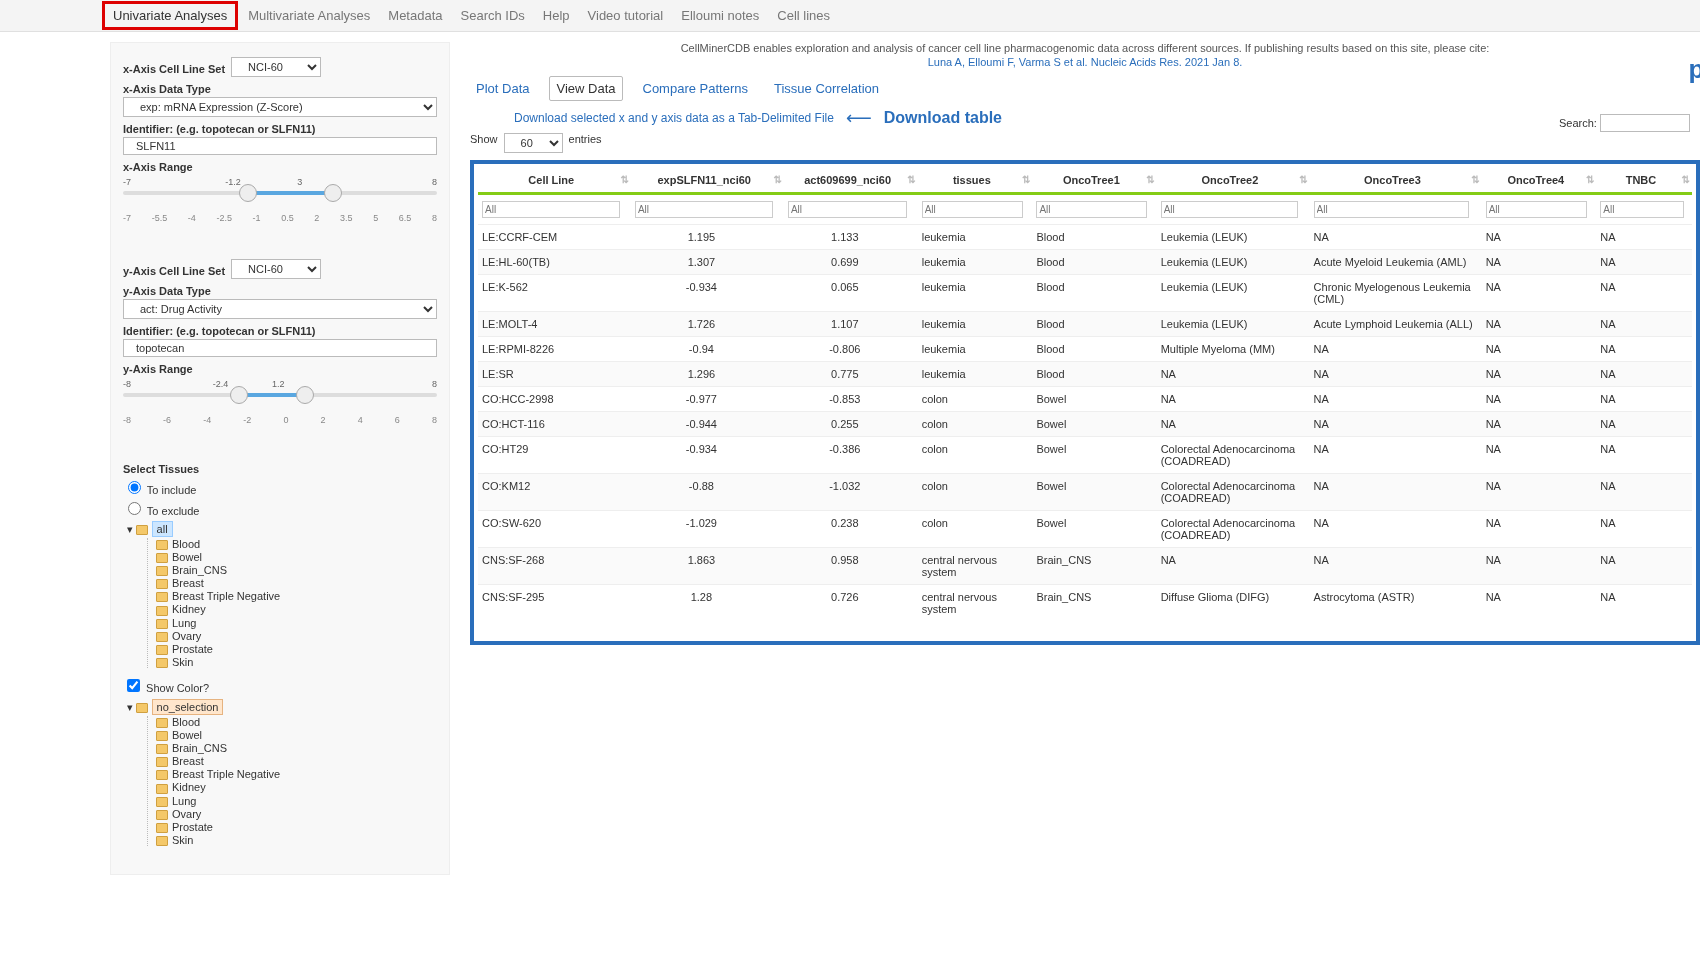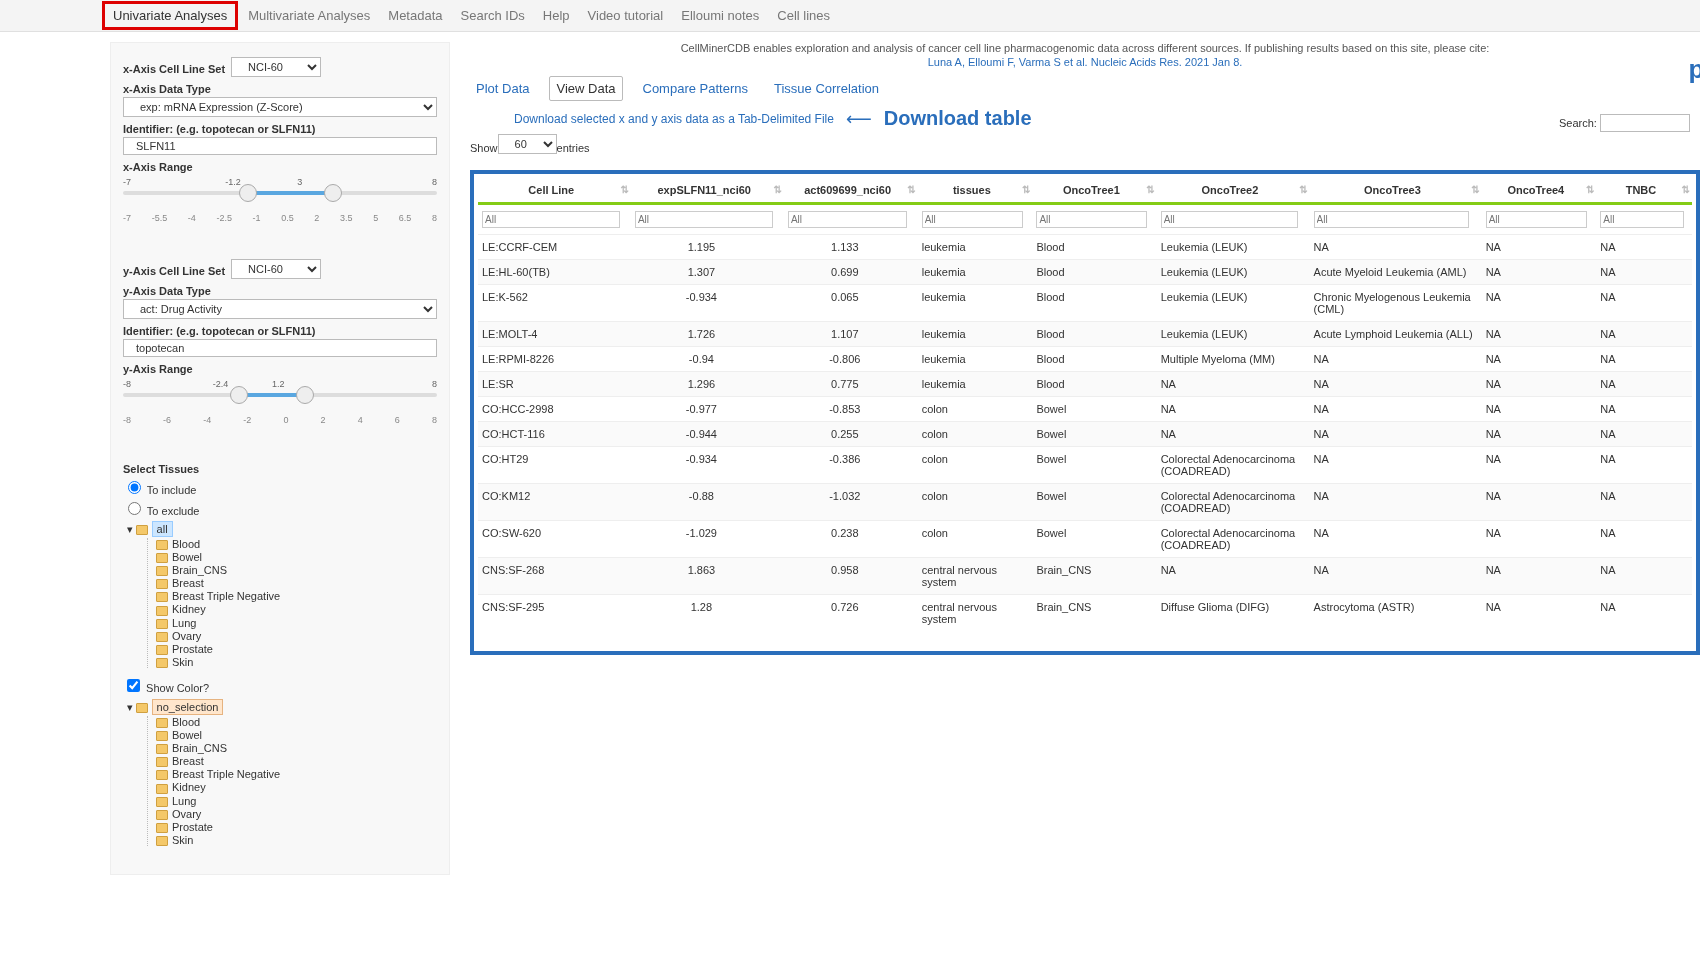--- a/index.html
+++ b/index.html
@@ -27,23 +27,23 @@
   .tree-item { margin:1px 0; }
   .folder-icon { display:inline-block; width:12px; height:10px; background:#f4c869; border:1px solid #d0a040; margin-right:4px; vertical-align:middle; border-radius:1px; }
   .main { flex:1; padding:0 0 0 20px; position:relative; width:900px;}
   .citation { text-align:center; font-size:11px; color:#555; margin:0 0 2px; }
   .citation-link { color:#2a6ebb; cursor:pointer; }
   .tabs { display:flex; gap:14px; align-items:center; color:#2a6ebb; font-size:13px; margin:8px 0 6px; }
   .tab { cursor:pointer; padding:4px 6px; }
   .tab.active { border:1px solid #bbb; border-radius:2px; color:#333; background:#fff; }
   .dl-row { display:flex; align-items:center; gap:12px; font-size:12px; margin-bottom:4px;margin-left:44px;}
   .dl-link { color:#2a6ebb; cursor:pointer; }
-  .annotation { color:#2a6ebb; font-weight:bold; font-size:20px; }
+  .annotation { color:#2a6ebb; font-weight:bold; font-size:16px; }
   .arrow-left { color:#2a6ebb; font-size:18px; }
-  .show-row { display:flex; align-items:flex-end; font-size:11px; margin-bottom:16px; }
+  .show-row { display:flex; align-items:flex-start; gap:6px; font-size:11px; margin-bottom:7px; }
   .search-row { position:absolute; right:10px; top:72px; font-size:11px; }
   .search-row input { width:90px; }
   table.data { border-collapse:collapse; width:100%; font-size:11px; table-layout:fixed; }
   table.data th { text-align:center; padding:6px 4px; border-bottom:3px solid #84cc16; font-weight:bold; white-space:nowrap; background:#fff;}
   table.data th .sort { float:right; color:#bbb; font-size:10px; letter-spacing:-2px;}
   table.data td { padding:6px 4px; border-top:1px solid #eee; vertical-align:top; }
   table.data tr:nth-child(odd) td.body { background:#fafafa; }
   table.data input.colf { width:95%; font-size:10px; padding:2px; border:1px solid #ccc; color:#888; }
   .num { text-align:center; padding-right:16px !important; }
   .table-wrap { border:4px solid #2a6ebb; border-top:4px solid #2a6ebb; padding:4px 4px 20px; }

